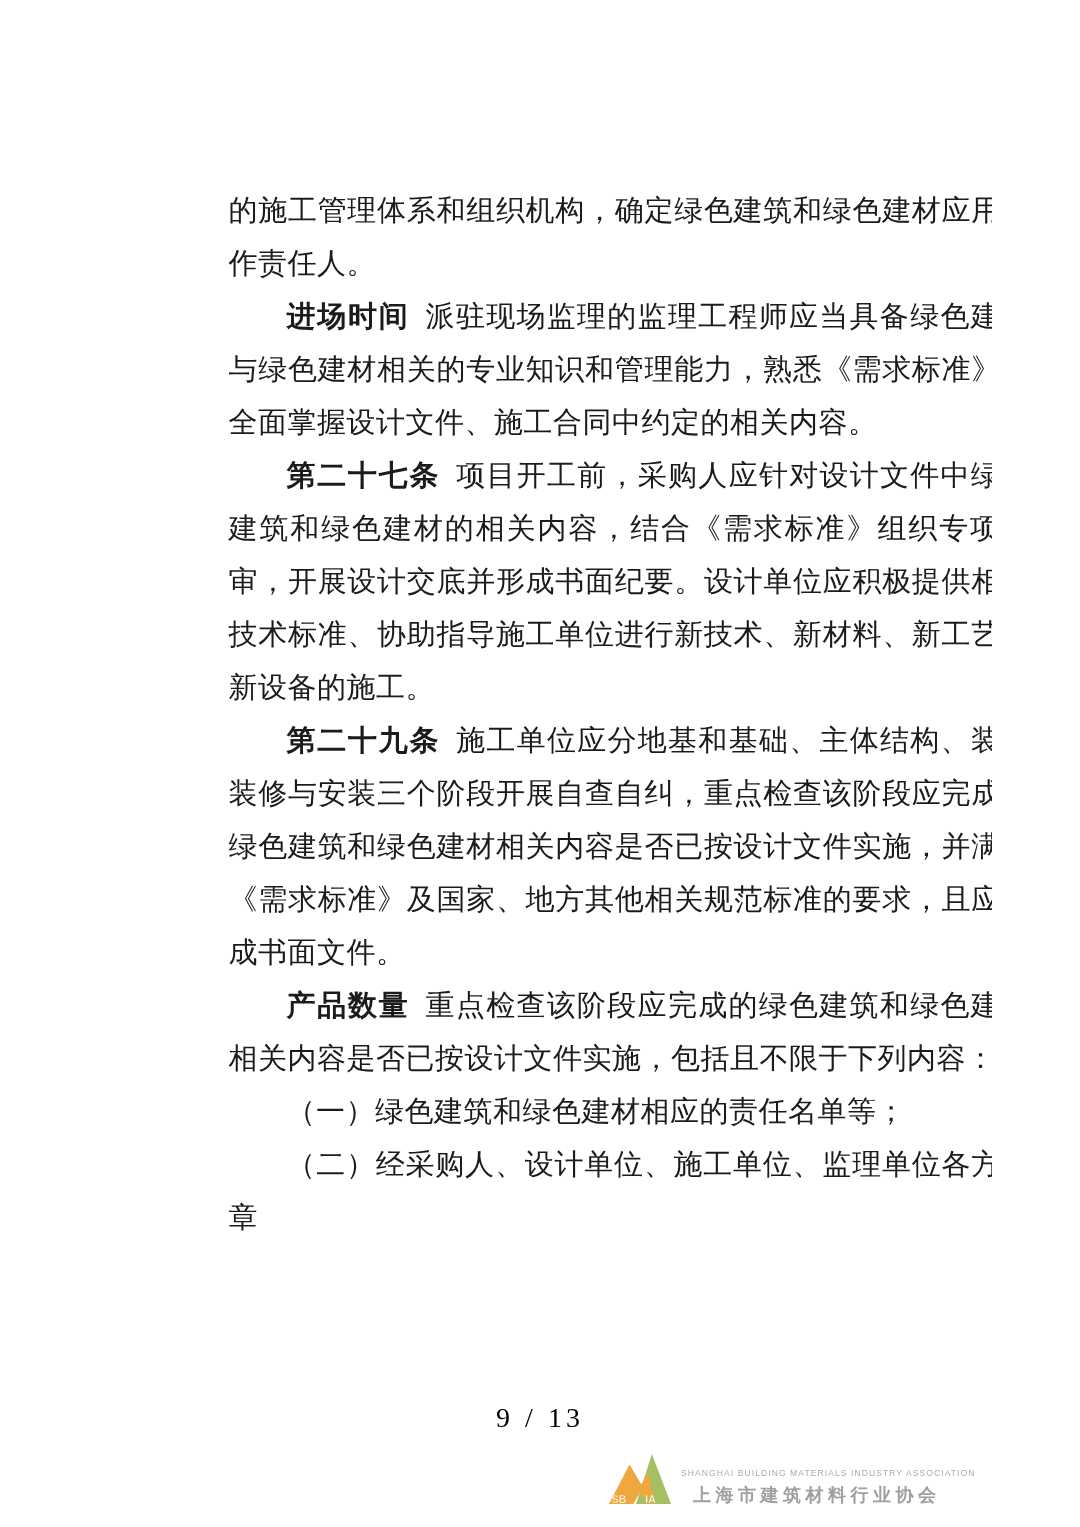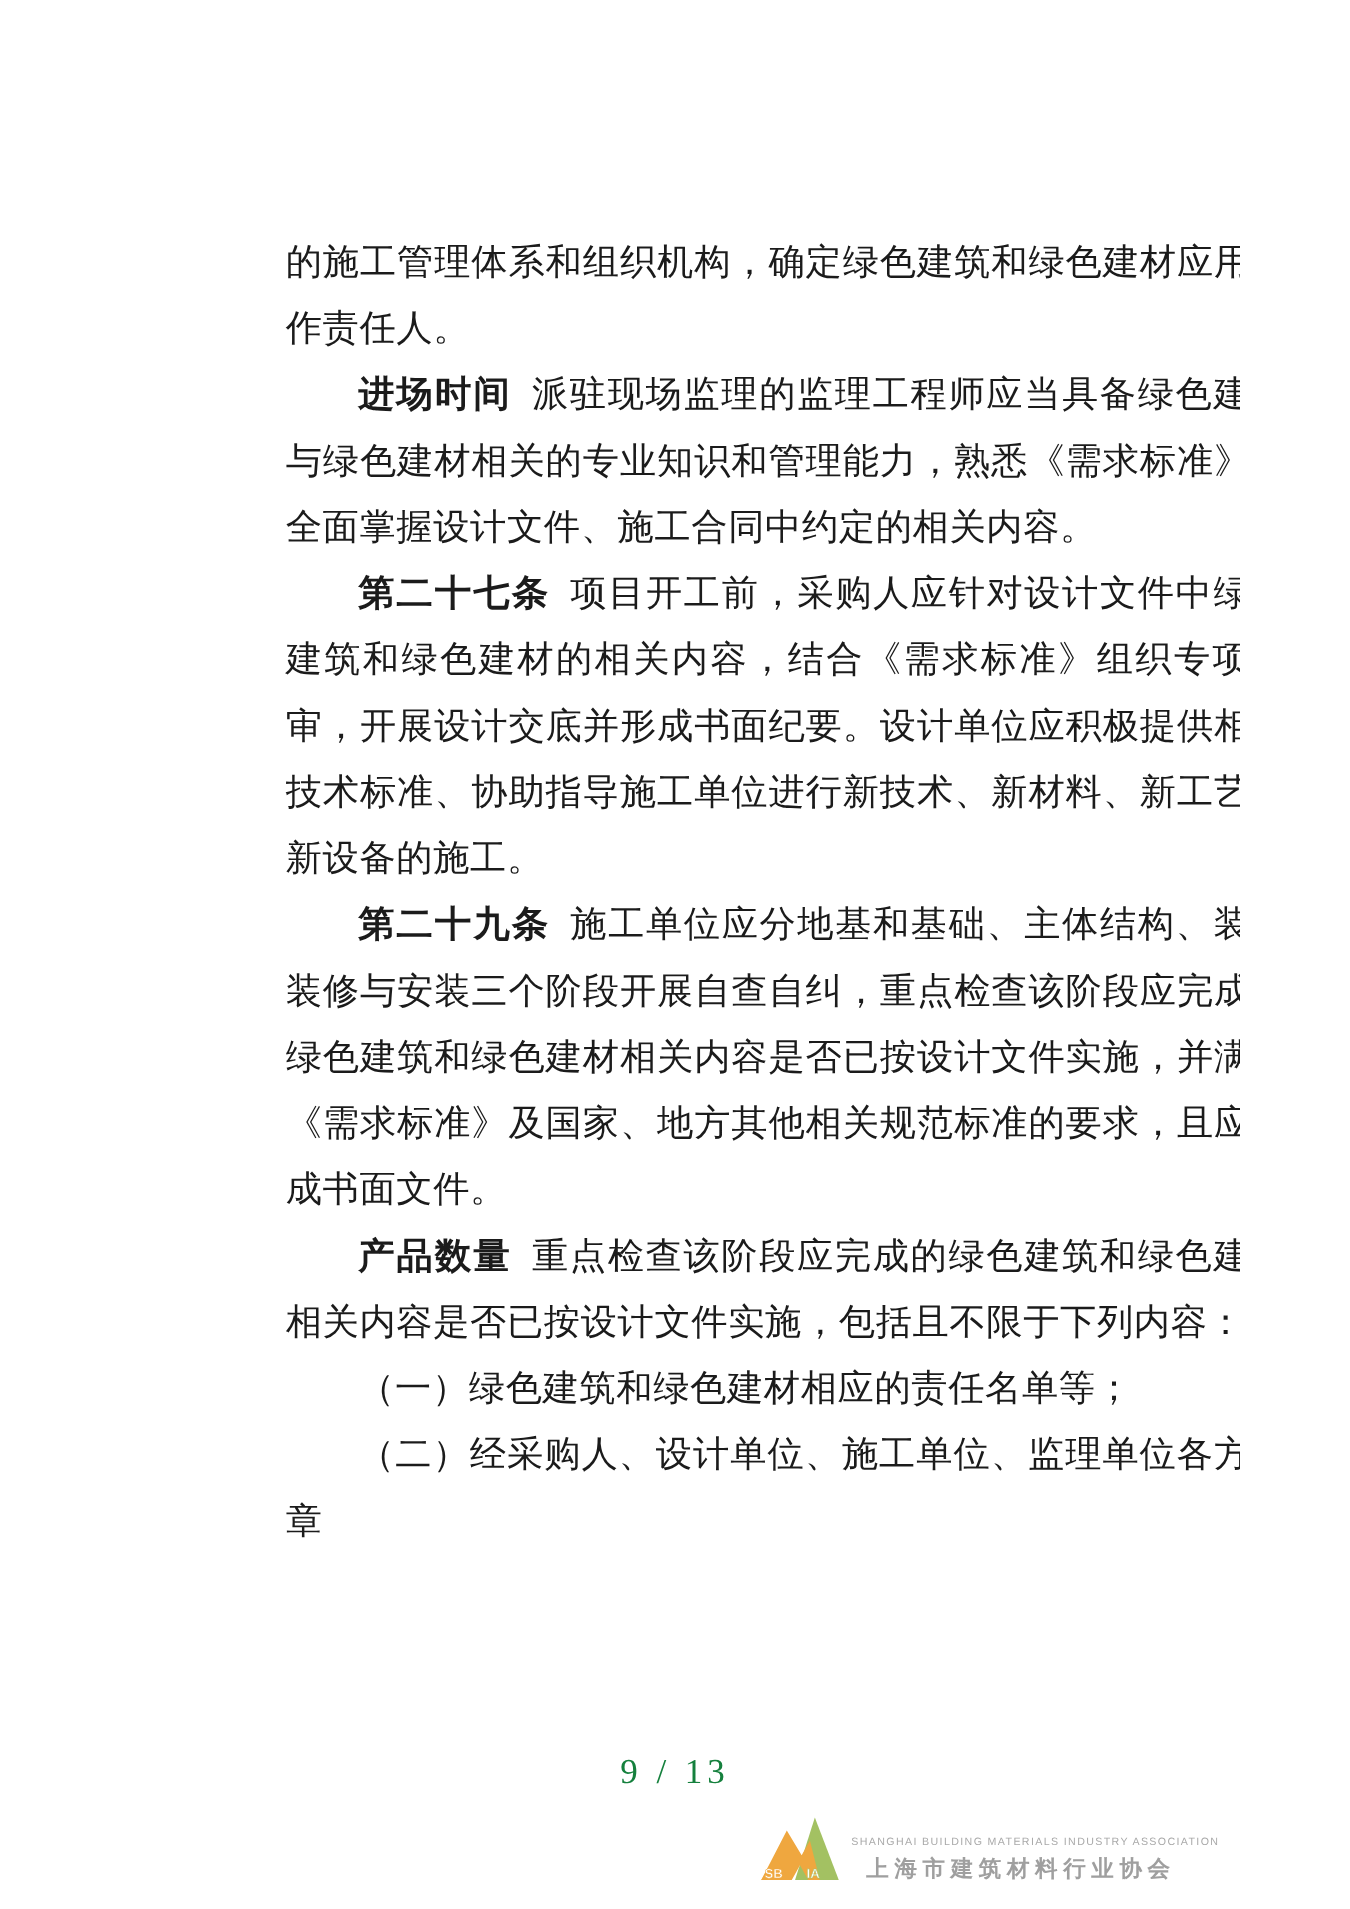--- a/index.html
+++ b/index.html
@@ -34,21 +34,21 @@
     letter-spacing: 1px;
   }
   .page-number {
     position: absolute;
     top: 1402px;
     left: 0;
     width: 100%;
     text-align: center;
     font-size: 28px;
     letter-spacing: 4px;
-    color: #15803d;
+    color: #000000;
   }
   .logo {
     position: absolute;
     right: 16px;
     top: 1446px;
     display: flex;
     align-items: center;
     gap: 8px;
   }
   .logo-mark { width: 66px; height: 66px; }

